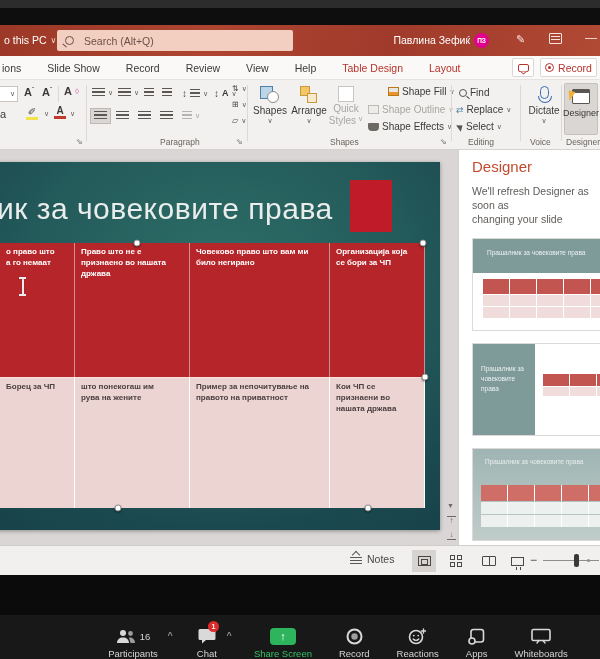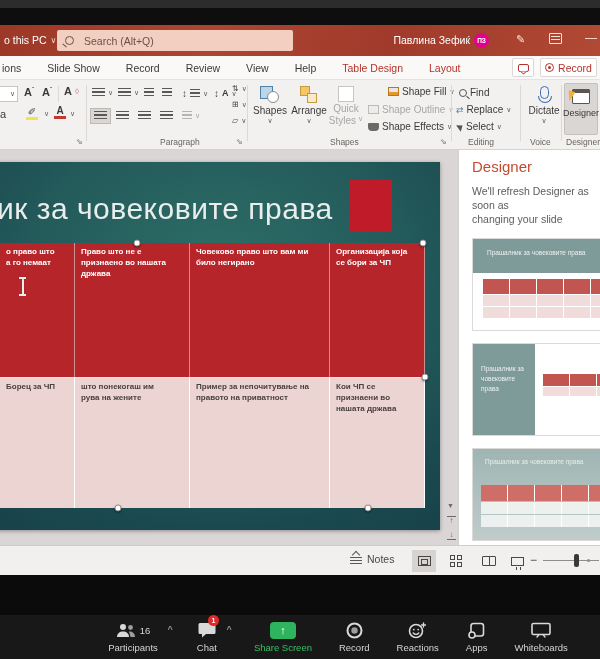--- a/index.html
+++ b/index.html
@@ -151,21 +151,21 @@
   .vb-mon::after{content:"";position:absolute;left:4px;top:9px;width:3px;height:3px;border-left:1.3px solid #4a4845;border-right:1.3px solid #4a4845;}
   .zoomctl{position:absolute;left:530px;top:8px;width:70px;height:14px;}
   .zminus{position:absolute;left:0;top:0;font-size:12px;color:#4a4845;line-height:12px;}
   .ztrack{position:absolute;left:13px;top:6px;width:56px;height:1.2px;background:#8f8c89;}
   .zhandle{position:absolute;left:44px;top:0;width:5px;height:13px;background:#3b3936;border-radius:2px;}
   .ztick{position:absolute;left:57px;top:5px;width:3px;height:3px;background:#8f8c89;border-radius:50%;}
 
   
   .blackstrip{position:absolute;left:0;top:575px;width:600px;height:40px;background:#0B0B0B;}
   .zoombar{position:absolute;left:0;top:615px;width:600px;height:44px;background:#181818;
-    display:flex;align-items:center;justify-content:center;gap:27px;padding-left:76px;}
+    display:flex;align-items:flex-end;justify-content:center;gap:27px;padding-left:76px;}
   .zitem{position:relative;display:flex;flex-direction:column;align-items:center;gap:3px;
     font-size:9.5px;color:#D6D6D6;white-space:nowrap;}
   .zitem .icn{height:18px;display:flex;align-items:center;gap:4px;}
   .zchev{position:absolute;right:-15px;top:3px;color:#8f8f8f;font-size:9px;font-weight:bold;}
   .zitem.grn{color:#35C065;}
   .share-ico{width:26px;height:17px;border-radius:4px;background:#2EB45D;color:#fff;font-size:11px;font-weight:bold;
     display:flex;align-items:center;justify-content:center;}
   .badge{position:absolute;left:10px;top:-6px;min-width:11px;height:11px;border-radius:6px;background:#E02B2B;
     color:#fff;font-size:7px;font-weight:bold;display:flex;align-items:center;justify-content:center;padding:0 2px;}
   .cnt{font-size:9.5px;color:#D6D6D6;}

